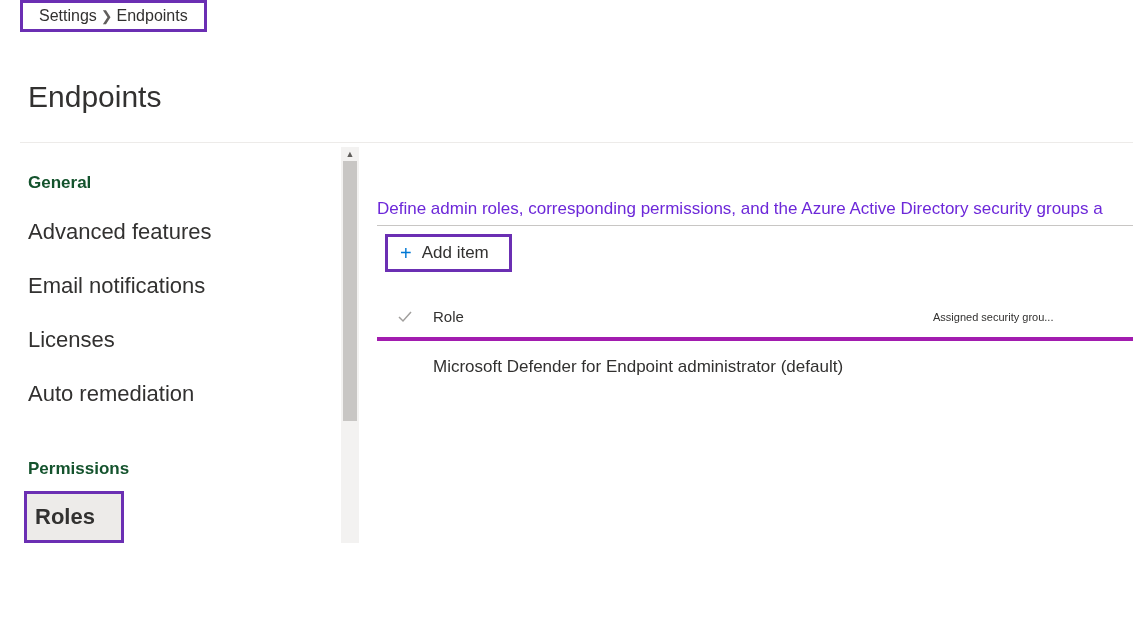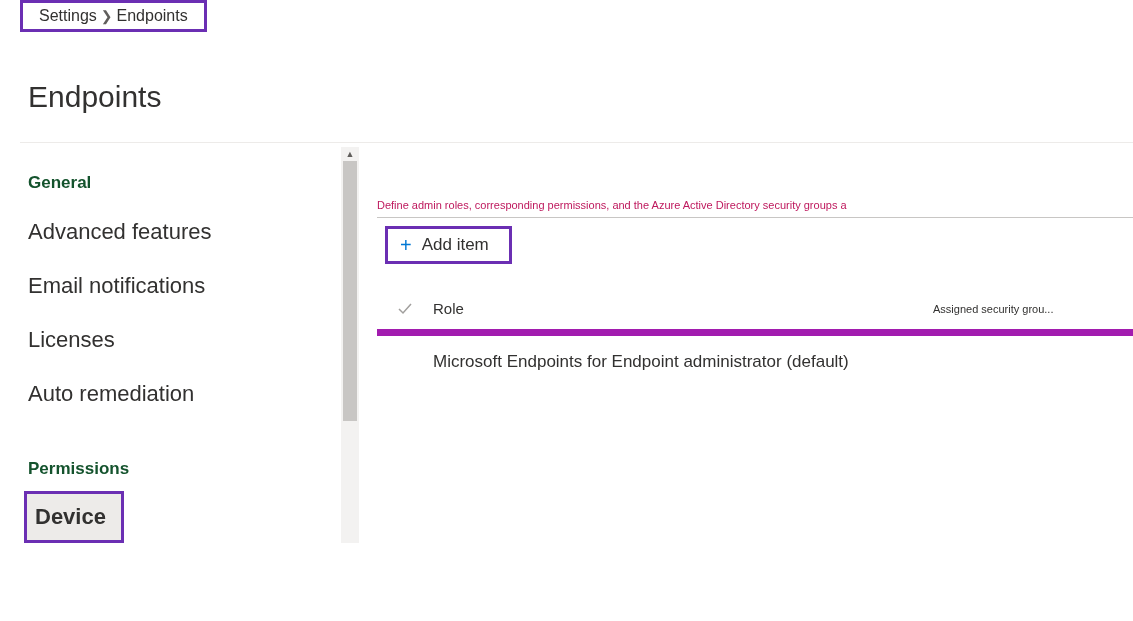--- a/index.html
+++ b/index.html
@@ -89,22 +89,22 @@
       width: 14px;
       margin: 0 auto;
       height: 260px;
       background: #c8c6c4;
     }
     .main {
       flex: 1;
       padding: 56px 0 0 52px;
     }
     .description {
-      font-size: 11px;
-      color: #be185d;
+      font-size: 17px;
+      color: #6d28d9;
       border-bottom: 1px solid #c8c6c4;
       padding-bottom: 6px;
       white-space: nowrap;
       overflow: hidden;
     }
     .action-bar {
       padding: 8px 0 6px 8px;
     }
     .add-item-btn {
       display: inline-flex;
@@ -124,21 +124,21 @@
       font-weight: 300;
       line-height: 1;
     }
     .table {
       margin-top: 22px;
     }
     .table-header {
       display: flex;
       align-items: center;
       padding: 8px 0 12px 0;
-      border-bottom: 7px solid #a21caf;
+      border-bottom: 4px solid #a21caf;
     }
     .th-check {
       width: 56px;
       display: flex;
       justify-content: center;
       color: #a19f9d;
     }
     .th-role {
       flex: 1;
       font-size: 15px;
@@ -183,21 +183,21 @@
     <aside class="sidebar">
       <div class="section-header">General</div>
       <a class="nav-item">Advanced features</a>
       <a class="nav-item">Email notifications</a>
       <a class="nav-item">Licenses</a>
       <a class="nav-item">Auto remediation</a>
 
       <div class="section-gap"></div>
 
       <div class="section-header">Permissions</div>
-      <a class="nav-item active">Device</a>
+      <a class="nav-item active">Roles</a>
 
       <div class="scrollbar-track">
         <div class="scrollbar-up">▲</div>
         <div class="scrollbar-thumb"></div>
       </div>
     </aside>
 
     <main class="main">
       <div class="description">Define admin roles, corresponding permissions, and the Azure Active Directory security groups a</div>
 
@@ -213,20 +213,20 @@
           <div class="th-check">
             <svg width="16" height="16" viewBox="0 0 16 16">
                 <path d="M2 8 L6 12 L14 3" stroke="#a19f9d" stroke-width="1.5" fill="none"></path>
               </svg>
           </div>
           <div class="th-role">Role</div>
           <div class="th-groups">Assigned security grou...</div>
         </div>
         <div class="table-row">
           <div class="td-check"></div>
-          <div class="td-role">Microsoft Endpoints for Endpoint administrator (default)</div>
+          <div class="td-role">Microsoft Defender for Endpoint administrator (default)</div>
           <div class="td-groups"></div>
         </div>
       </div>
     </main>
 
   </div>
 </div>
 
 </body></html>

